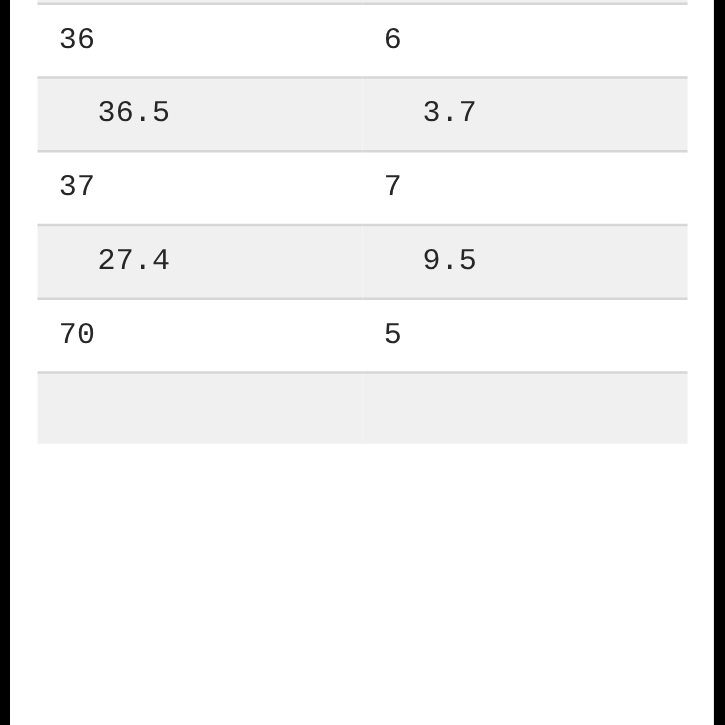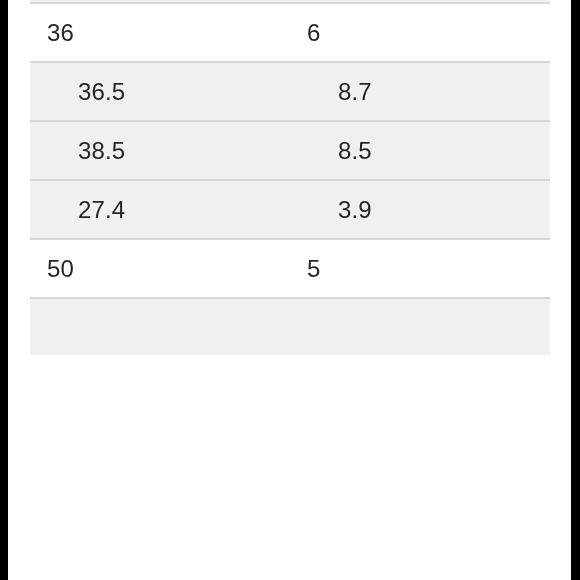--- a/index.html
+++ b/index.html
@@ -15,20 +15,21 @@
     font-family: "Liberation Sans", "DejaVu Sans", sans-serif;
   }
 
   
   #screen {
     position: relative;
     width: 580px;
     height: 580px;
     background: #fde047;
     box-sizing: border-box;
+    font-family: Liberation Mono, monospace;
   }
 
   #bezel-left {
     position: absolute;
     left: 0;
     top: 0;
     width: 8px;
     height: 580px;
     background: #000000;
   }
@@ -112,32 +113,32 @@
       <tr class="row-odd">
             <td class="col-eu">35.5</td>
             <td class="col-us">5.5</td>
           </tr>
           <tr class="row-even">
             <td class="col-eu">36</td>
             <td class="col-us">6</td>
           </tr>
           <tr class="row-odd">
             <td class="col-eu">36.5</td>
-            <td class="col-us">8.7</td>
+            <td class="col-us">3.7</td>
           </tr>
-          <tr class="row-odd">
-            <td class="col-eu">38.5</td>
-            <td class="col-us">8.5</td>
+          <tr class="row-even">
+            <td class="col-eu">37</td>
+            <td class="col-us">7</td>
           </tr>
           <tr class="row-odd">
             <td class="col-eu">27.4</td>
-            <td class="col-us">3.9</td>
+            <td class="col-us">9.5</td>
           </tr>
           <tr class="row-even">
-            <td class="col-eu">50</td>
+            <td class="col-eu">70</td>
             <td class="col-us">5</td>
           </tr>
           <tr class="row-odd">
             <td class="col-eu"></td>
             <td class="col-us"></td>
           </tr>
         </tbody>
     </table>
   </div>
 

